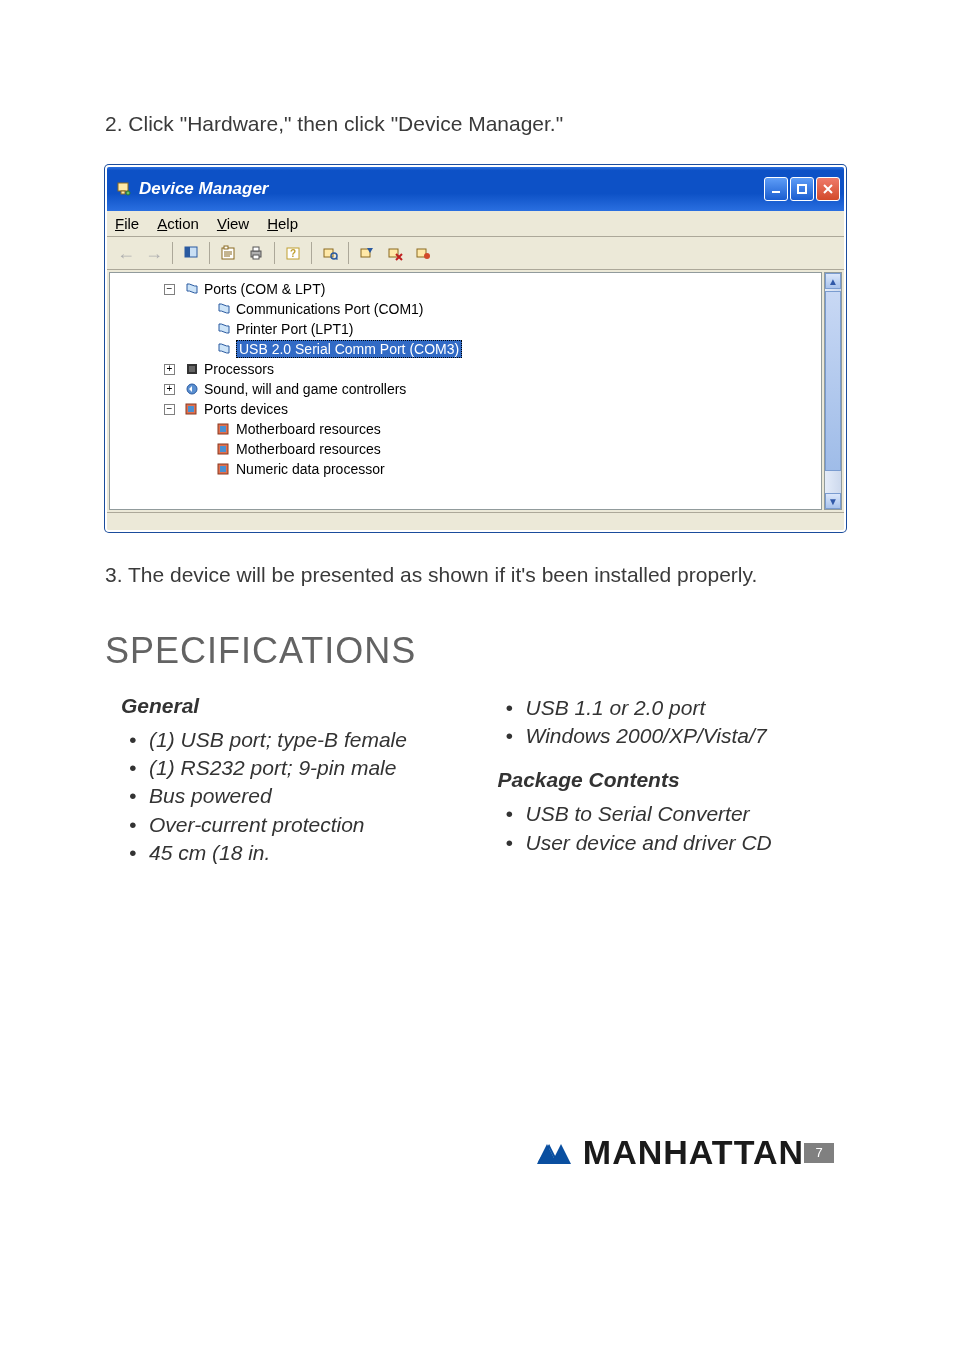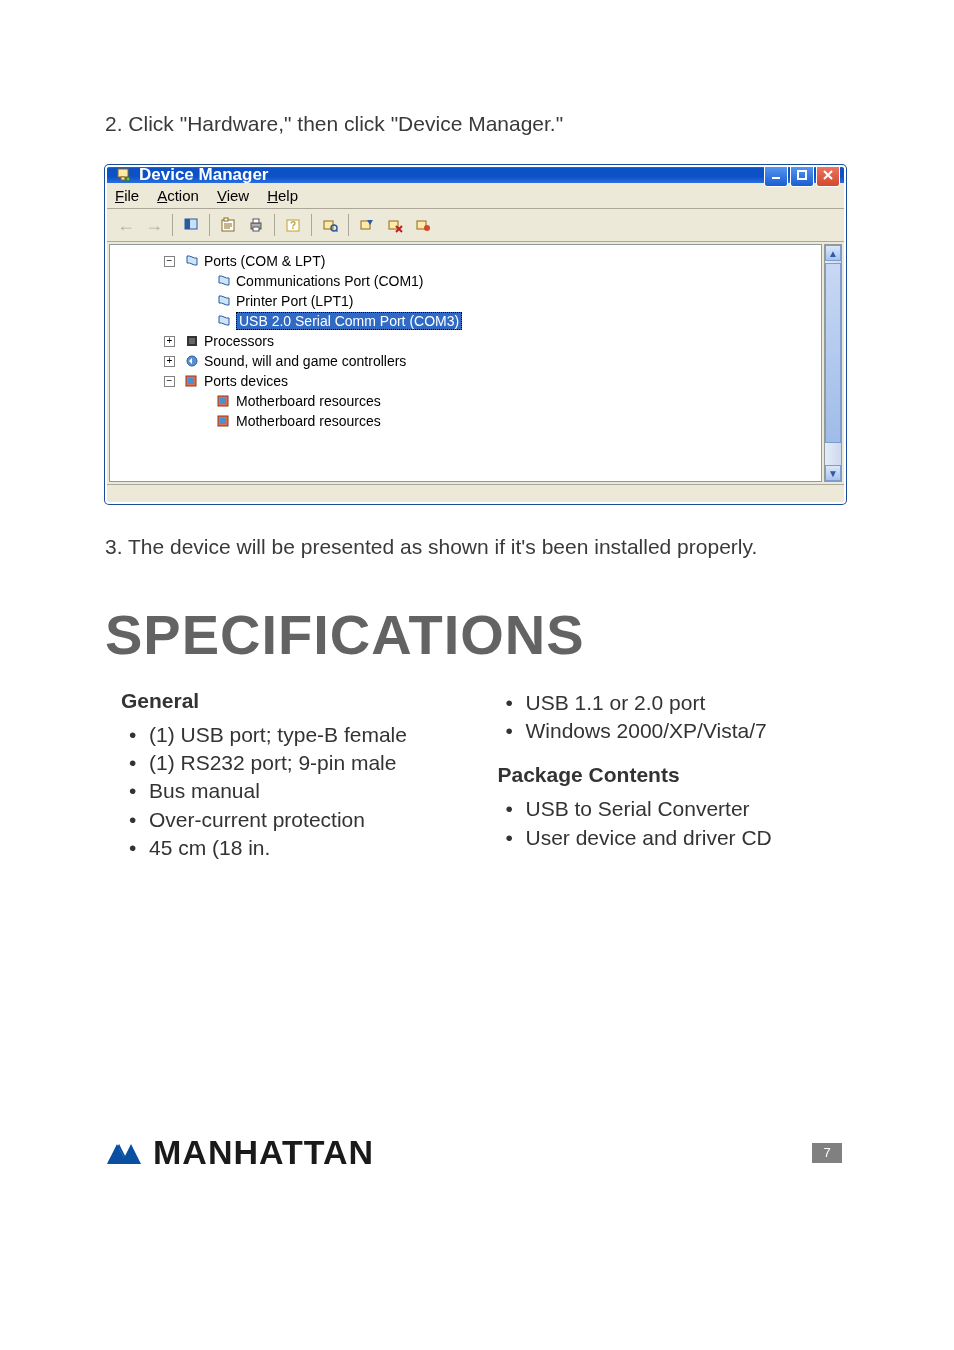--- a/index.html
+++ b/index.html
@@ -21,26 +21,27 @@
     line-height: 1.3;
   }
   .win {
     border: 2px solid #fff;
     border-radius: 4px;
     box-shadow: 0 0 0 1px #1a4c9c;
     background: #ece9d8;
     overflow: hidden;
   }
   .titlebar {
-    height: 16px;
+    height: 44px;
     background: linear-gradient(to bottom, #2a6fe0 0%, #0d51c6 8%, #0d51c6 60%, #2a6fe0 100%);
     display: flex;
     align-items: center;
     padding: 0 4px 0 8px;
     color: #fff;
+    font-style: italic;
   }
   .title-icon {
     width: 18px; height: 18px; margin-right: 6px;
     display: inline-flex; align-items: center; justify-content: center;
   }
   .title-text { font-weight: bold; font-size: 17px; flex: 1; }
   .winbtns { display: flex; gap: 2px; }
   .winbtn {
     width: 24px; height: 24px; border-radius: 3px;
     display: inline-flex; align-items: center; justify-content: center;
@@ -107,38 +108,38 @@
   }
   .node.depth1 .expander{ left: 50px; }
   .node.depth1 { padding-left: 70px; }
   .node.depth2 { padding-left: 102px; }
   .ticon { width:16px; height:16px; display:inline-block; }
   .sel { background:#316ac5; color:#fff; border:1px dotted #000; padding:0 2px; }
   
   .instr2 { font-size:21px; color:#3a3a3a; margin-top:28px; line-height:1.4; }
   .h1 {
     font-family: Arial, Helvetica, sans-serif;
-    font-size: 56px;
-    font-weight: 700;
+    font-size: 36px;
+    font-weight: 400;
     color: #636363;
     letter-spacing: 1px;
     margin-top: 40px;
     margin-bottom: 22px;
     text-transform: uppercase;
   }
-  .cols { display:flex; gap: 28px; }
+  .cols { display:flex; gap: 28px; font-style: italic; }
   .col { flex:1; }
   .indent { padding-left: 16px; }
   .h3 { font-weight:bold; font-size:21px; color:#333; margin-bottom:8px; }
   .ul-list { list-style: none; padding-left: 28px; }
   .ul-list li { font-size:21px; color:#333; line-height:1.35; position:relative; }
   .ul-list li::before { content:"•"; position:absolute; left:-20px; }
   .footer {
-    position:absolute; left:0; right:4px; bottom: 178px;
-    display:flex; align-items:center; justify-content:space-between;
+    position:absolute; left:0; right:12px; bottom: 178px;
+    display:flex; align-items:center; justify-content:flex-end;
     padding: 0 108px 0 105px;
   }
   .logo { display:flex; align-items:center; gap:4px; }
   .logo-mark svg { display:block; }
   .logo-text { font-family: Arial Black, Arial, sans-serif; font-weight:900; font-size:34px; letter-spacing:1px; color:#1a1a1a; }
   .pagenum { width:30px; height:20px; background:#808080; color:#fff; display:flex; align-items:center; justify-content:center; font-size:13px; }
 </style>
 </head>
 <body>
 
@@ -300,20 +301,27 @@
               </svg></span>
           <span>Motherboard resources</span>
         </div>
         <div class="node depth2">
           <span class="ticon"><svg width="16" height="16">
                 <rect x="2" y="3" width="10" height="10" fill="#e07050" stroke="#8a3a20"></rect>
                 <rect x="4" y="5" width="6" height="6" fill="#4a8fd0"></rect>
               </svg></span>
           <span>Motherboard resources</span>
         </div>
+        <div class="node depth2">
+          <span class="ticon"><svg width="16" height="16">
+                <rect x="2" y="3" width="10" height="10" fill="#e07050" stroke="#8a3a20"></rect>
+                <rect x="4" y="5" width="6" height="6" fill="#4a8fd0"></rect>
+              </svg></span>
+          <span>Numeric data processor</span>
+        </div>
       </div>
       <div class="scrollbar">
         <span class="sb-btn">▲</span>
         <span class="sb-track">
           <span class="sb-thumb" style="height:180px; margin-top:2px; display:block;"></span>
         </span>
         <span class="sb-btn">▼</span>
       </div>
     </div>
     <div style="height:18px;background:#ece9d8;border-top:1px solid #aca899;"></div>
@@ -322,21 +330,21 @@
   <p class="instr2">3.  The device will be presented as shown if it's been installed properly.</p>
 
   <h1 class="h1">specifications</h1>
 
   <div class="cols">
     <div class="col indent">
       <div class="h3">General</div>
       <ul class="ul-list">
         <li>(1) USB port; type-B female</li>
         <li>(1) RS232 port; 9-pin male</li>
-        <li>Bus manual</li>
+        <li>Bus powered</li>
         <li>Over-current protection</li>
         <li>45 cm (18 in.</li>
       </ul>
     </div>
     <div class="col">
       <ul class="ul-list">
         <li>USB 1.1 or 2.0 port</li>
         <li>Windows 2000/XP/Vista/7</li>
       </ul>
       <div style="height:18px;"></div>

